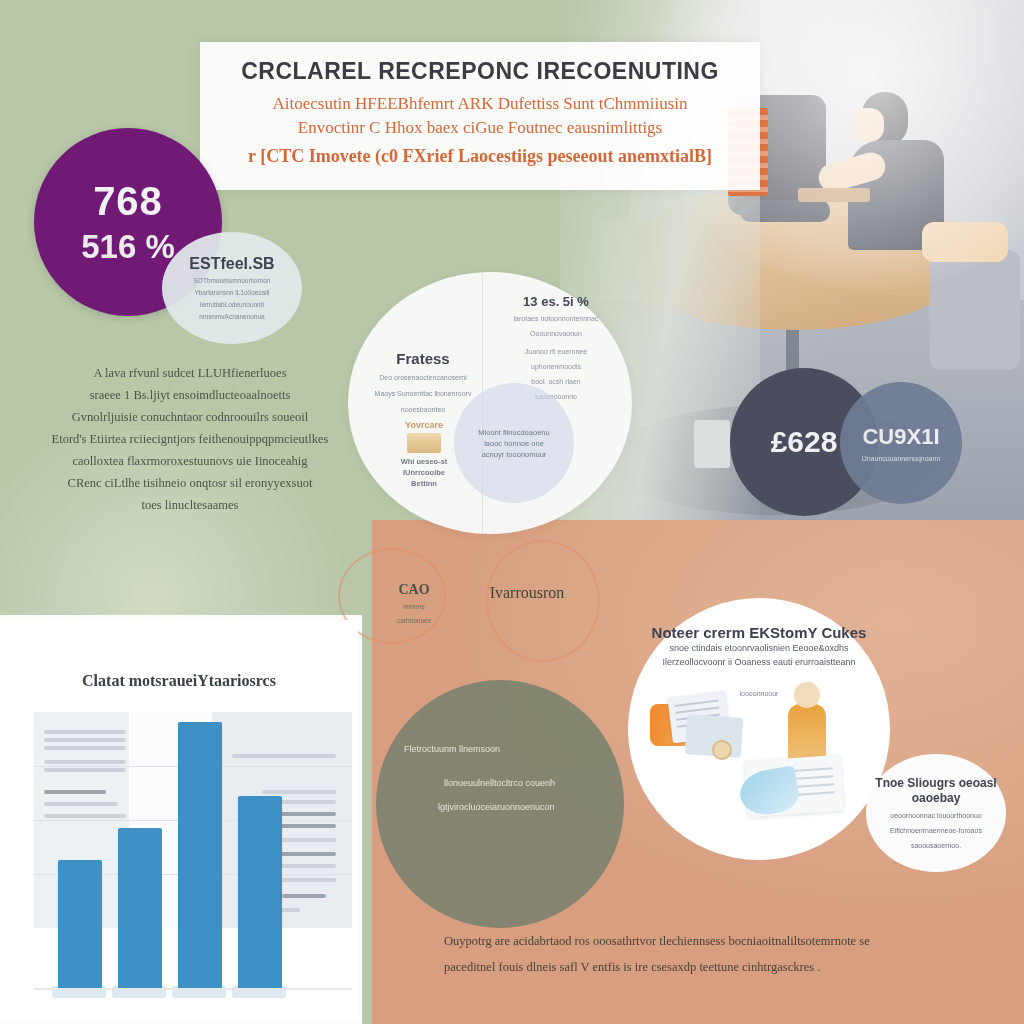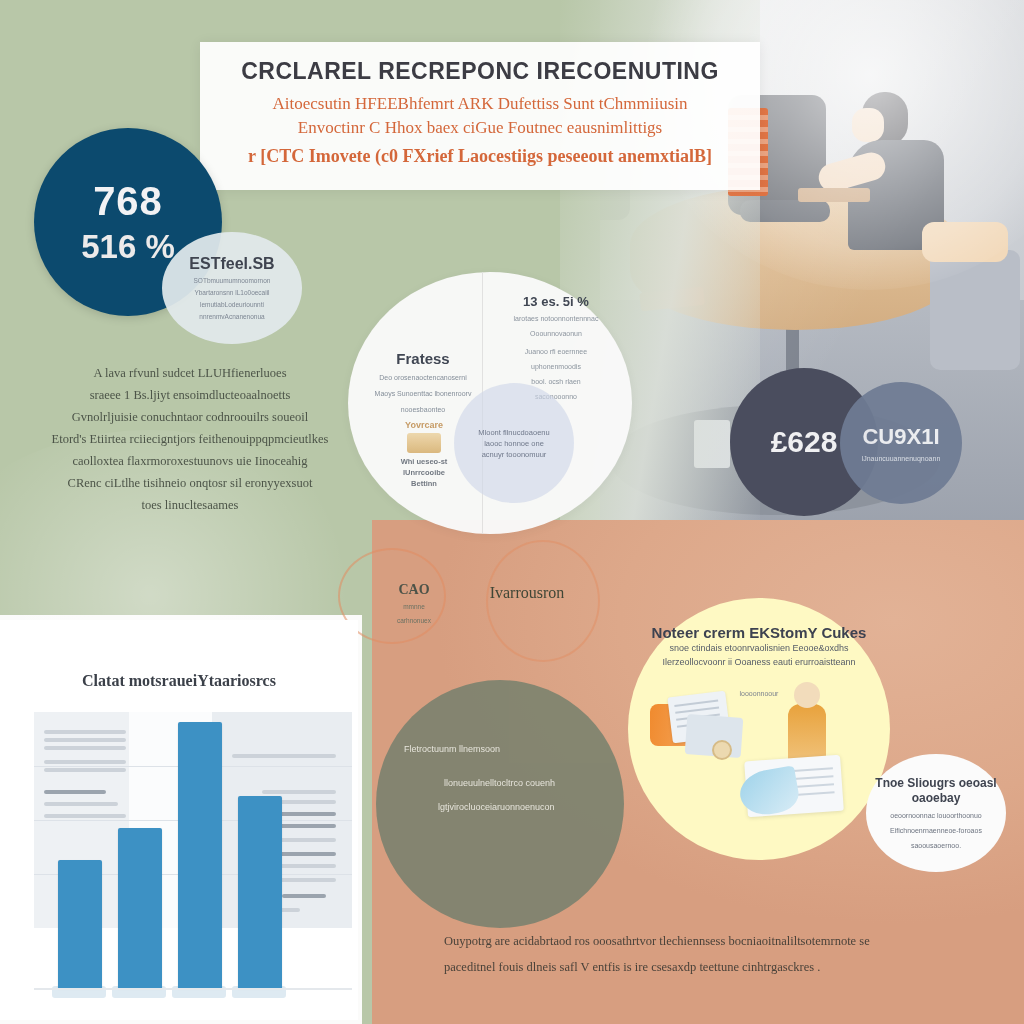--- a/index.html
+++ b/index.html
@@ -117,21 +117,21 @@
   }
   #banner .t2{top:52px;font-size:17px;}
   #banner .t3{top:76px;font-size:17px;}
   #banner .t4{top:104px;font-size:18px;font-weight:bold;}
 
   
   .node{position:absolute;border-radius:50%;display:flex;flex-direction:column;
         align-items:center;justify-content:center;text-align:center;}
 
   
-  #stat-1{left:34px;top:128px;width:188px;height:188px;background:#0c4a6e;
+  #stat-1{left:34px;top:128px;width:188px;height:188px;background:#701a75;
           box-shadow:0 2px 10px rgba(0,0,0,.15);}
   #stat-1 .big{color:#f2f2f4;font-size:40px;font-weight:bold;letter-spacing:1px;filter:blur(.4px);}
   #stat-1 .sub{color:#eceaea;font-size:33px;font-weight:bold;margin-top:4px;filter:blur(.4px);}
 
   
   #node-est{left:162px;top:232px;width:140px;height:112px;background:rgba(226,234,236,.93);
             border-radius:50%;}
   #node-est .h{color:#3f4450;font-size:16px;font-weight:bold;filter:blur(.4px);}
   #node-est .l{color:#7d8693;font-size:6.5px;line-height:9px;filter:blur(.35px);margin-top:3px;}
 
@@ -179,21 +179,21 @@
   #ivar{position:absolute;left:452px;top:584px;width:150px;text-align:center;
         color:#3f4636;font-size:16px;filter:blur(.5px);font-family:"Liberation Serif",serif;}
 
   
   #node-olive{left:376px;top:680px;width:248px;height:248px;background:#7e836f;opacity:.93;}
   #node-olive .l1{color:#e8eae3;font-size:9px;filter:blur(.4px);position:absolute;left:28px;top:64px;}
   #node-olive .l2{color:#e8eae3;font-size:9px;filter:blur(.4px);position:absolute;left:68px;top:98px;}
   #node-olive .l3{color:#e8eae3;font-size:9px;filter:blur(.4px);position:absolute;left:62px;top:122px;}
 
   
-  #node-docs{left:628px;top:598px;width:262px;height:262px;background:#fef9c3;}
+  #node-docs{left:628px;top:598px;width:262px;height:262px;background:#ffffff;}
   #node-docs .h{position:absolute;left:0;right:0;top:26px;text-align:center;
     color:#3d4250;font-size:15px;font-weight:bold;filter:blur(.45px);}
   #node-docs .l{position:absolute;left:14px;right:14px;top:43px;text-align:center;
     color:#555c68;font-size:9px;line-height:14px;filter:blur(.4px);}
   #node-docs .l3{position:absolute;left:0;right:0;top:92px;text-align:center;
     color:#7c838e;font-size:7px;filter:blur(.35px);}
   .ill{position:absolute;}
   #ill-folder{left:22px;top:106px;width:70px;height:42px;border-radius:8px 18px 18px 8px;
     background:linear-gradient(100deg,#f08a2e,#f6b06b);}
   #ill-doc1{left:42px;top:96px;width:58px;height:46px;border-radius:3px;

